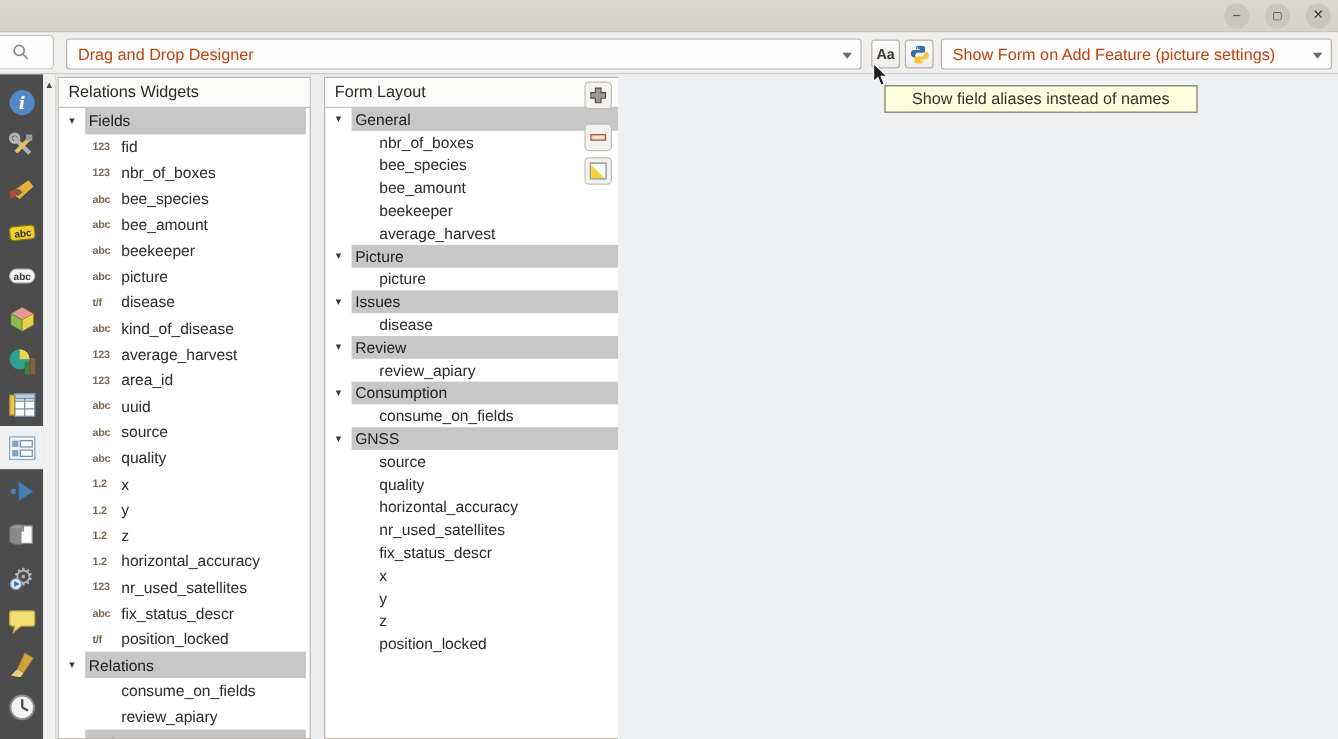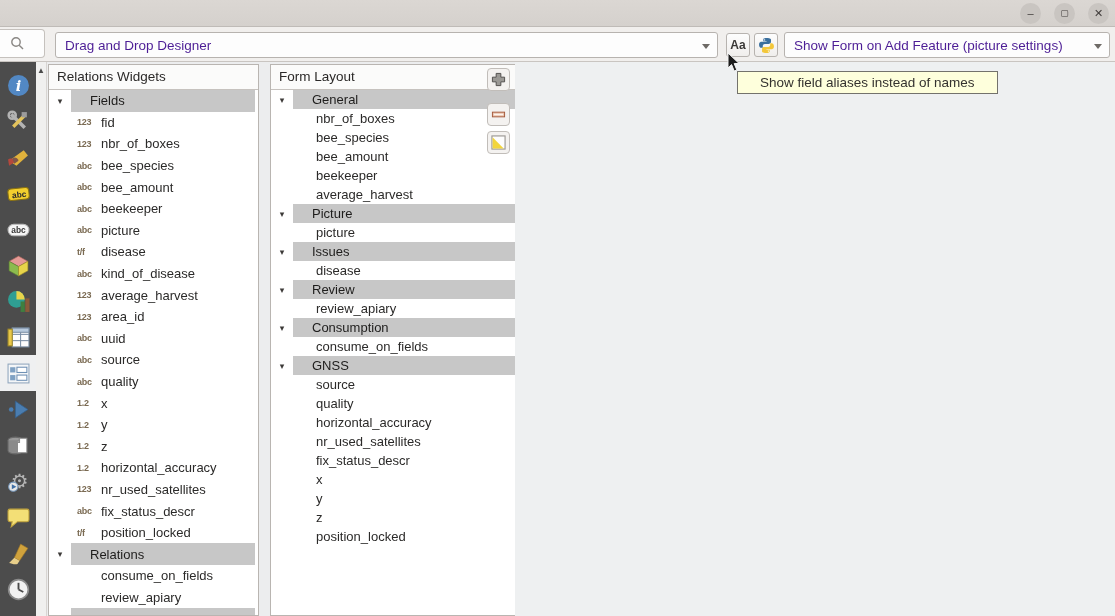--- a/index.html
+++ b/index.html
@@ -19,21 +19,21 @@
   .winbtn.max { font-size:9px; }
 
   
   .toolbar { position:absolute; top:27px; left:0; right:0; height:35px;
     background:#f1efed; border-bottom:1px solid #c9c5c1; }
   .searchbox { position:absolute; left:0; top:2px; width:45px; height:29px;
     background:#fdfdfd; border:1px solid #c5c1bd; border-left:none; border-radius:0 4px 4px 0;
     display:flex; align-items:center; padding-left:10px; }
   .combo { position:absolute; top:5px; height:26px; background:#fdfdfd;
     border:1px solid #b7b3af; border-radius:3px; display:flex; align-items:center;
-    padding:0 8px 0 9px; font-size:13.5px; color:#4c1d95; }
+    padding:0 8px 0 9px; font-size:13.5px; color:#c2410c; }
   .combo .arrow { position:absolute; right:7px; top:11px; width:0; height:0;
     border-left:4px solid transparent; border-right:4px solid transparent;
     border-top:5px solid #6e6a66; }
   .combo.designer { left:55px; width:663px; }
   .combo.showform { left:784px; width:326px; }
   .tbtn { position:absolute; top:6px; width:24px; height:24px; background:linear-gradient(#fdfdfd,#f0eeec);
     border:1px solid #b7b3af; border-radius:3px; display:flex; align-items:center;
     justify-content:center; font-size:12px; font-weight:bold; color:#3a3836; }
   .tbtn.aa { left:726px; }
   .tbtn.py { left:754px; }
@@ -59,21 +59,21 @@
   .panel.aw { left:48px; width:211px; }
   .panel.fl { left:270px; width:249px; }
   .panel-header { height:25px; line-height:24px; padding-left:8px; font-size:13.5px;
     color:#2b2928; background:#fbfbfa; border-bottom:1px solid #c6c2be; }
   .tree { position:absolute; top:25px; left:0; right:0; bottom:0; overflow:hidden; }
   .trow { position:relative; display:flex; align-items:center; font-size:13px; color:#2b2a29; }
   .aw .trow { height:21.6px; }
   .fl .trow { height:19px; }
   .expander { width:22px; text-align:center; font-size:9px; color:#3c3a38; flex:0 0 auto; }
   .groupbar { flex:1; margin-right:3px; background:#c7c7c7; height:100%;
-    display:flex; align-items:center; padding-left:19px; color:#1e1d1c; }
+    display:flex; align-items:center; padding-left:3px; color:#1e1d1c; }
   .typeicon { width:24px; margin-left:28px; flex:0 0 auto; font-size:9px; font-weight:bold;
     color:#7a6a52; text-align:left; letter-spacing:-0.2px; }
   .fl .leaf-label { margin-left:45px; }
   .aw .leaf-label.noicon { margin-left:52px; }
 
   
   .sbtn { position:absolute; left:487px; width:23px; height:23px; background:#f4f2f0;
     border:1px solid #c1bdb9; border-radius:4px; display:flex; align-items:center; justify-content:center; }
 
   

